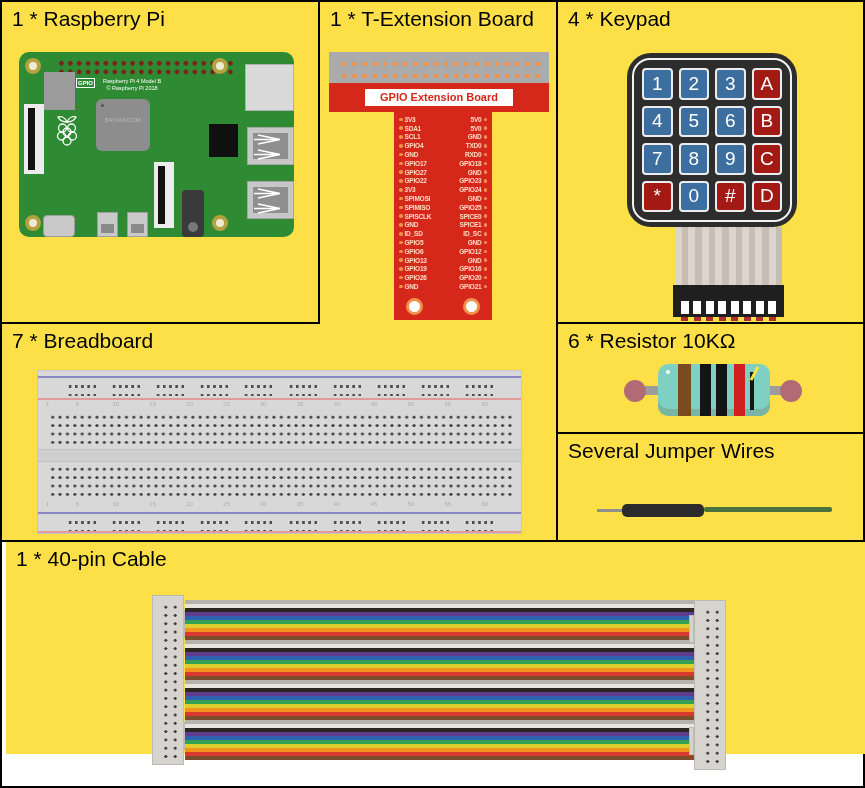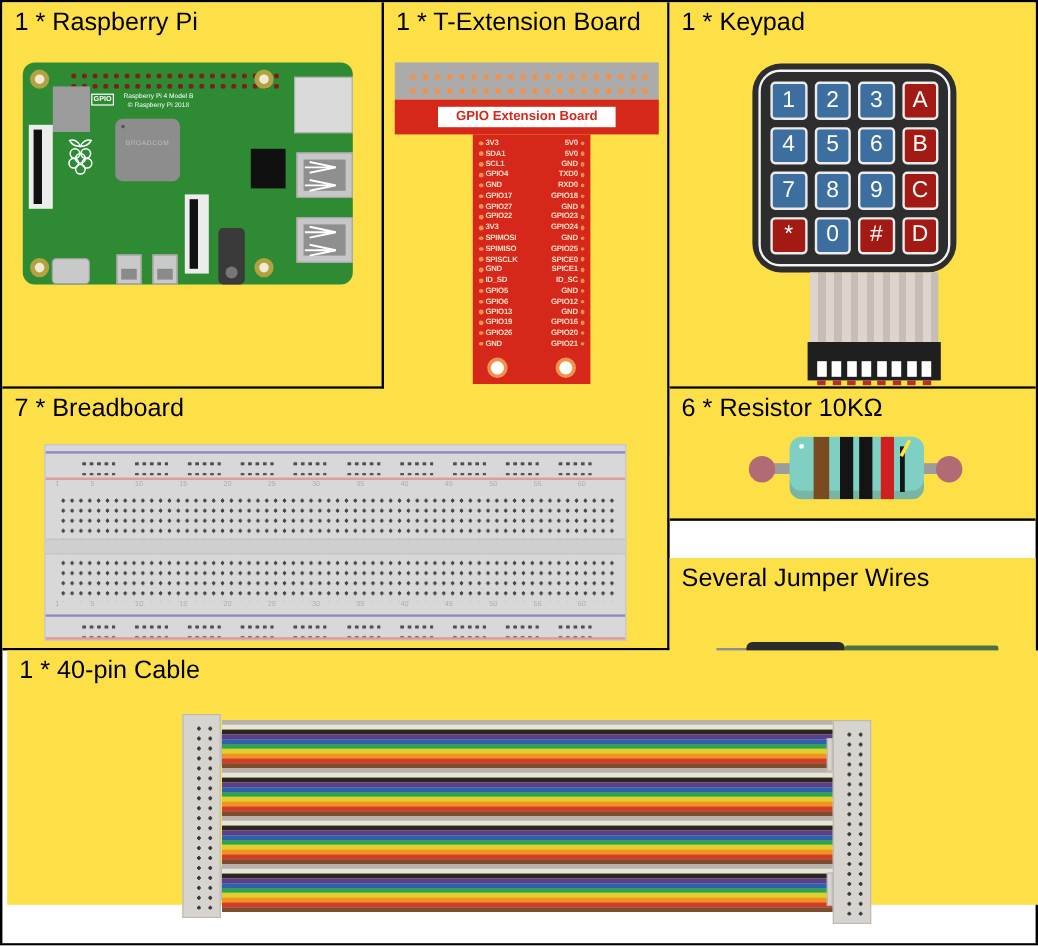--- a/index.html
+++ b/index.html
@@ -5,21 +5,21 @@
   * { margin:0; padding:0; box-sizing:border-box; }
   body { background:#fff; font-family:"Liberation Sans", sans-serif; }
   .sheet { position:relative; width:865px; height:788px; background:#fff;
            border:2px solid #000; }
   .cell { position:absolute; background:#fde047; }
   #cell-pi      { left:0;     top:0;     width:318px; height:322px; border-right:2px solid #000; border-bottom:2px solid #000; }
   #cell-ext     { left:318px; top:0;     width:238px; height:378px; border-right:2px solid #000; border-bottom:2px solid #000; }
   #cell-keypad  { left:556px; top:0;     width:305px; height:322px; border-bottom:2px solid #000; }
   #cell-bb      { left:0;     top:322px; width:556px; height:218px; border-right:2px solid #000; border-bottom:2px solid #000; }
   #cell-res     { left:556px; top:322px; width:305px; height:110px; border-bottom:2px solid #000; }
-  #cell-jw      { left:556px; top:432px; width:305px; height:108px; border-bottom:2px solid #000;margin-top:31px; }
+  #cell-jw      { left:556px; top:432px; width:305px; height:108px; border-bottom:2px solid #000; }
   #cell-cable   { left:4px;     top:540px; width:861px; height:212px; }
   .cell-title { position:absolute; top:5px; left:10px; font-size:21px; color:#000; white-space:nowrap; }
 
   
   .pi-board { position:absolute; left:17px; top:50px; width:275px; height:185px; background:#2e8b33; border-radius:10px; }
   .pi-board > div { position:absolute; }
   .pi-gpio { left:36px; top:6px; width:178px; height:18px;
              background-image:radial-gradient(circle,#7e1d1d 2.1px,transparent 2.3px);
              background-size:8.9px 8.6px; background-position:2px 1px; }
   .pi-hole { width:16px; height:16px; border-radius:50%; border:4px solid #b3a23f; background:#efead6; }
@@ -348,21 +348,21 @@
             <span>GPIO21</span>
             <span class="ext-dot"></span>
           </div>
         </div>
       <div class="ext-hole" style="left:12px;"></div>
       <div class="ext-hole" style="right:12px;"></div>
     </div>
   </div>
 
   <div class="cell" id="cell-keypad">
-    <div class="cell-title">1 * Keypad</div>
+    <div class="cell-title">4 * Keypad</div>
     <div class="kp-body">
       <div class="kp-outline"></div>
       <div class="kp-grid">
           <div class="kp-key blue">1</div>
           <div class="kp-key blue">2</div>
           <div class="kp-key blue">3</div>
           <div class="kp-key red">A</div>
           <div class="kp-key blue">4</div>
           <div class="kp-key blue">5</div>
           <div class="kp-key blue">6</div>

